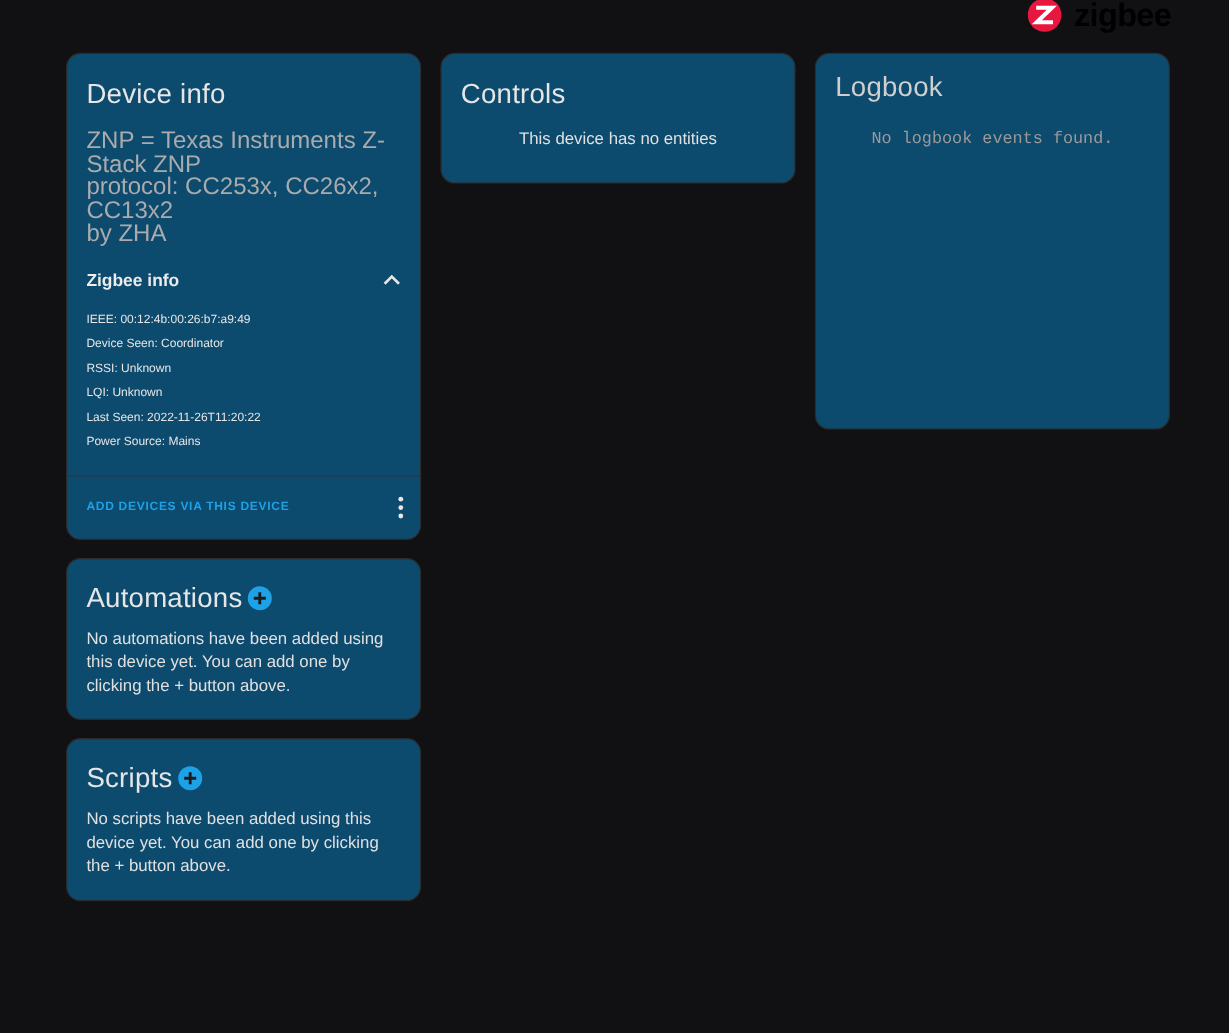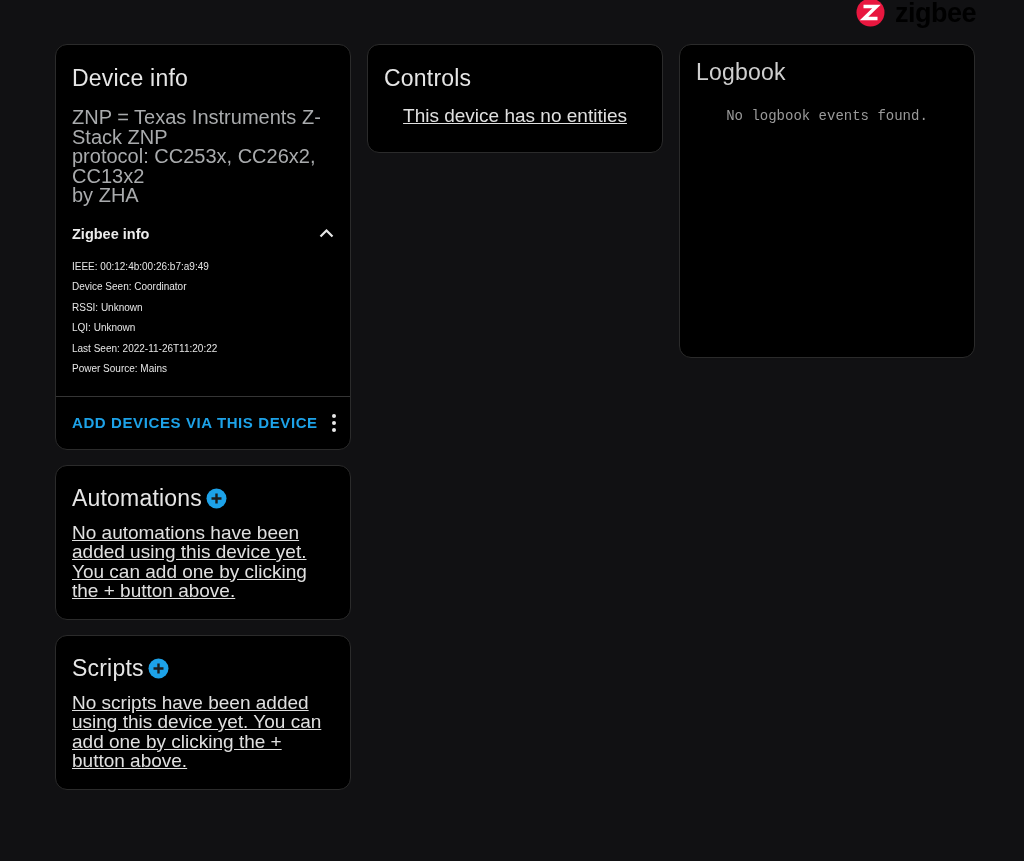--- a/index.html
+++ b/index.html
@@ -41,21 +41,21 @@
     align-items: flex-start;
   }
   .col {
     display: flex;
     flex-direction: column;
     gap: 15px;
     width: 296px;
   }
 
   .card {
-    background: #000000;
+    background: #0c4a6e;
     border: 1px solid #2b2b2b;
     border-radius: 12px;
     width: 296px;
   }
 
   .card-title {
     font-size: 23px;
     font-weight: 400;
     color: #e6e6e6;
     letter-spacing: 0.2px;
@@ -95,21 +95,21 @@
     display: flex;
     justify-content: space-between;
     align-items: center;
     min-height: 53px;
   }
   .text-button {
     background: none;
     border: none;
     padding: 6px 0;
     font-family: "Liberation Sans", sans-serif;
-    font-size: 15px;
+    font-size: 10px;
     font-weight: bold;
     letter-spacing: 0.6px;
     color: #1da2e8;
     cursor: pointer;
   }
   .icon-button {
     background: none;
     border: none;
     padding: 4px;
     cursor: pointer;
@@ -130,24 +130,23 @@
 
   
   .card-head-row {
     display: flex;
     justify-content: flex-start;
     align-items: center;
     padding: 18px 16px 0 16px;
   }
   .empty-body {
     padding: 10px 16px 18px 16px;
-    font-size: 19px;
+    font-size: 14px;
     line-height: 19.5px;
     color: #e0e0e0;
-    text-decoration: underline;
   }
   .controls-card .empty-body {
     text-align: center;
     padding: 14px 16px 26px 16px;
   }
   .logbook-card { height: 314px; }
   .logbook-card .card-head { padding: 14px 16px 0 16px; }
   .logbook-card .card-title { color: #cfcfcf; }
   .logbook-empty {
     margin-top: 22px;

